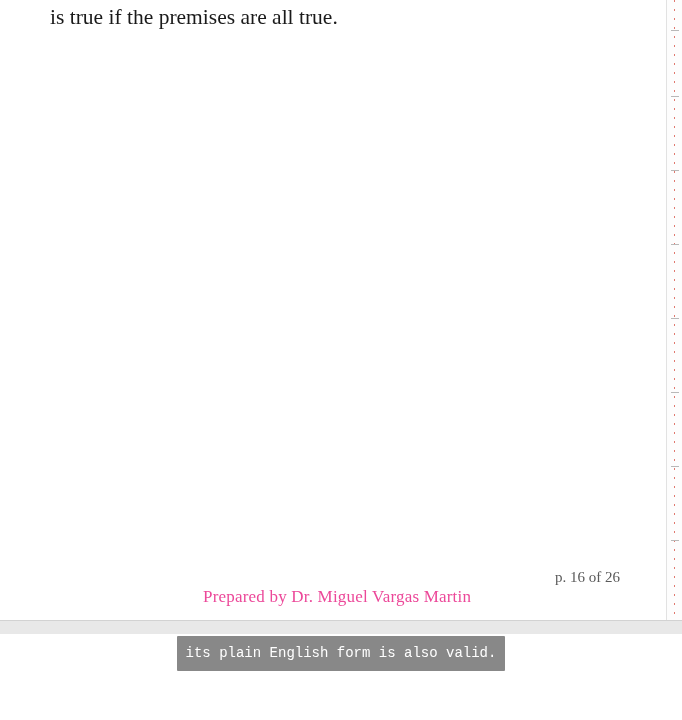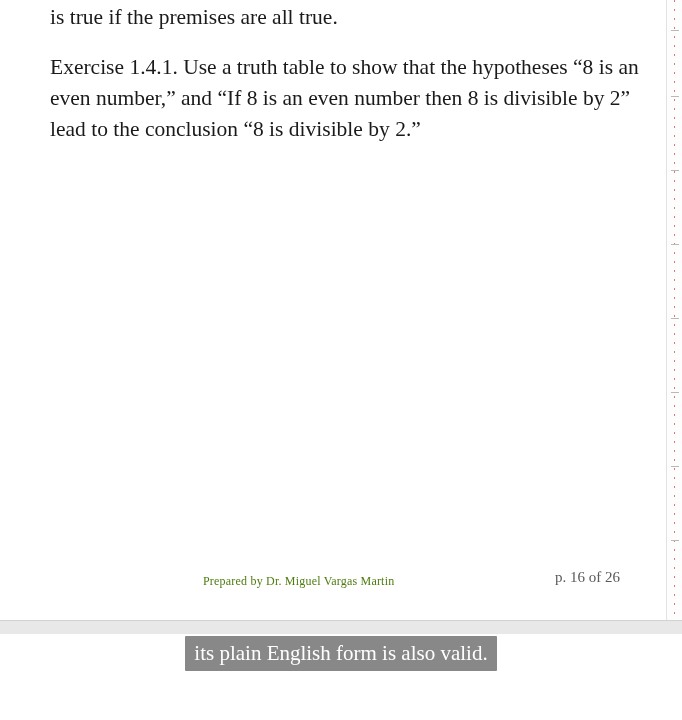--- a/index.html
+++ b/index.html
@@ -65,24 +65,24 @@
     position: absolute;
     right: 46px;
     top: 9px;
     font-family: "Liberation Serif", serif;
     font-size: 15px;
     color: #5a5a5a;
   }
   .prepared-by {
     position: absolute;
     left: 203px;
-    top: 14px;
-    font-family: "Liberation Serif", serif;
-    font-size: 12px;
-    color: #4d7c0f;
+    top: 27px;
+    font-family: "Liberation Serif", serif;
+    font-size: 17px;
+    color: #ec4899;
     letter-spacing: 0.2px;
   }
 
   
   #right-strip {
     position: absolute;
     left: 666px;
     top: 0;
     width: 16px;
     height: 620px;
@@ -133,22 +133,22 @@
     left: 0;
     top: 636px;
     width: 682px;
     text-align: center;
     pointer-events: none;
   }
   #caption {
     display: inline-block;
     background: rgba(120,120,120,0.88);
     color: #ffffff;
-    font-family: Liberation Serif, serif;
-    font-size: 21px;
+    font-family: Liberation Mono, monospace;
+    font-size: 14px;
     line-height: 24px;
     padding: 5px 9px 6px 9px;
     border-radius: 1px;
     white-space: nowrap;
   }
 
   
   #bottom-logo {
     position: absolute;
     left: 62px;
@@ -197,21 +197,20 @@
 </style>
 </head>
 <body>
 
 <div id="stage">
 
   <div id="slide">
 
     <div class="slide-body">
       <p class="para first">is true if the premises are all true.</p>
-      <p class="para">Exercise 1.4.1. Use a truth table to show that the hypotheses “8 is an even number,” and “If 8 is an even number then 8 is divisible by 2” lead to the conclusion “8 is divisible by 2.”</p>
     </div>
 
     <div class="slide-footer">
       <div class="page-number">p. 16 of 26</div>
       <div class="prepared-by">Prepared by Dr. Miguel Vargas Martin</div>
     </div>
 
   </div>
 
   <div id="top-edge-line"></div>

